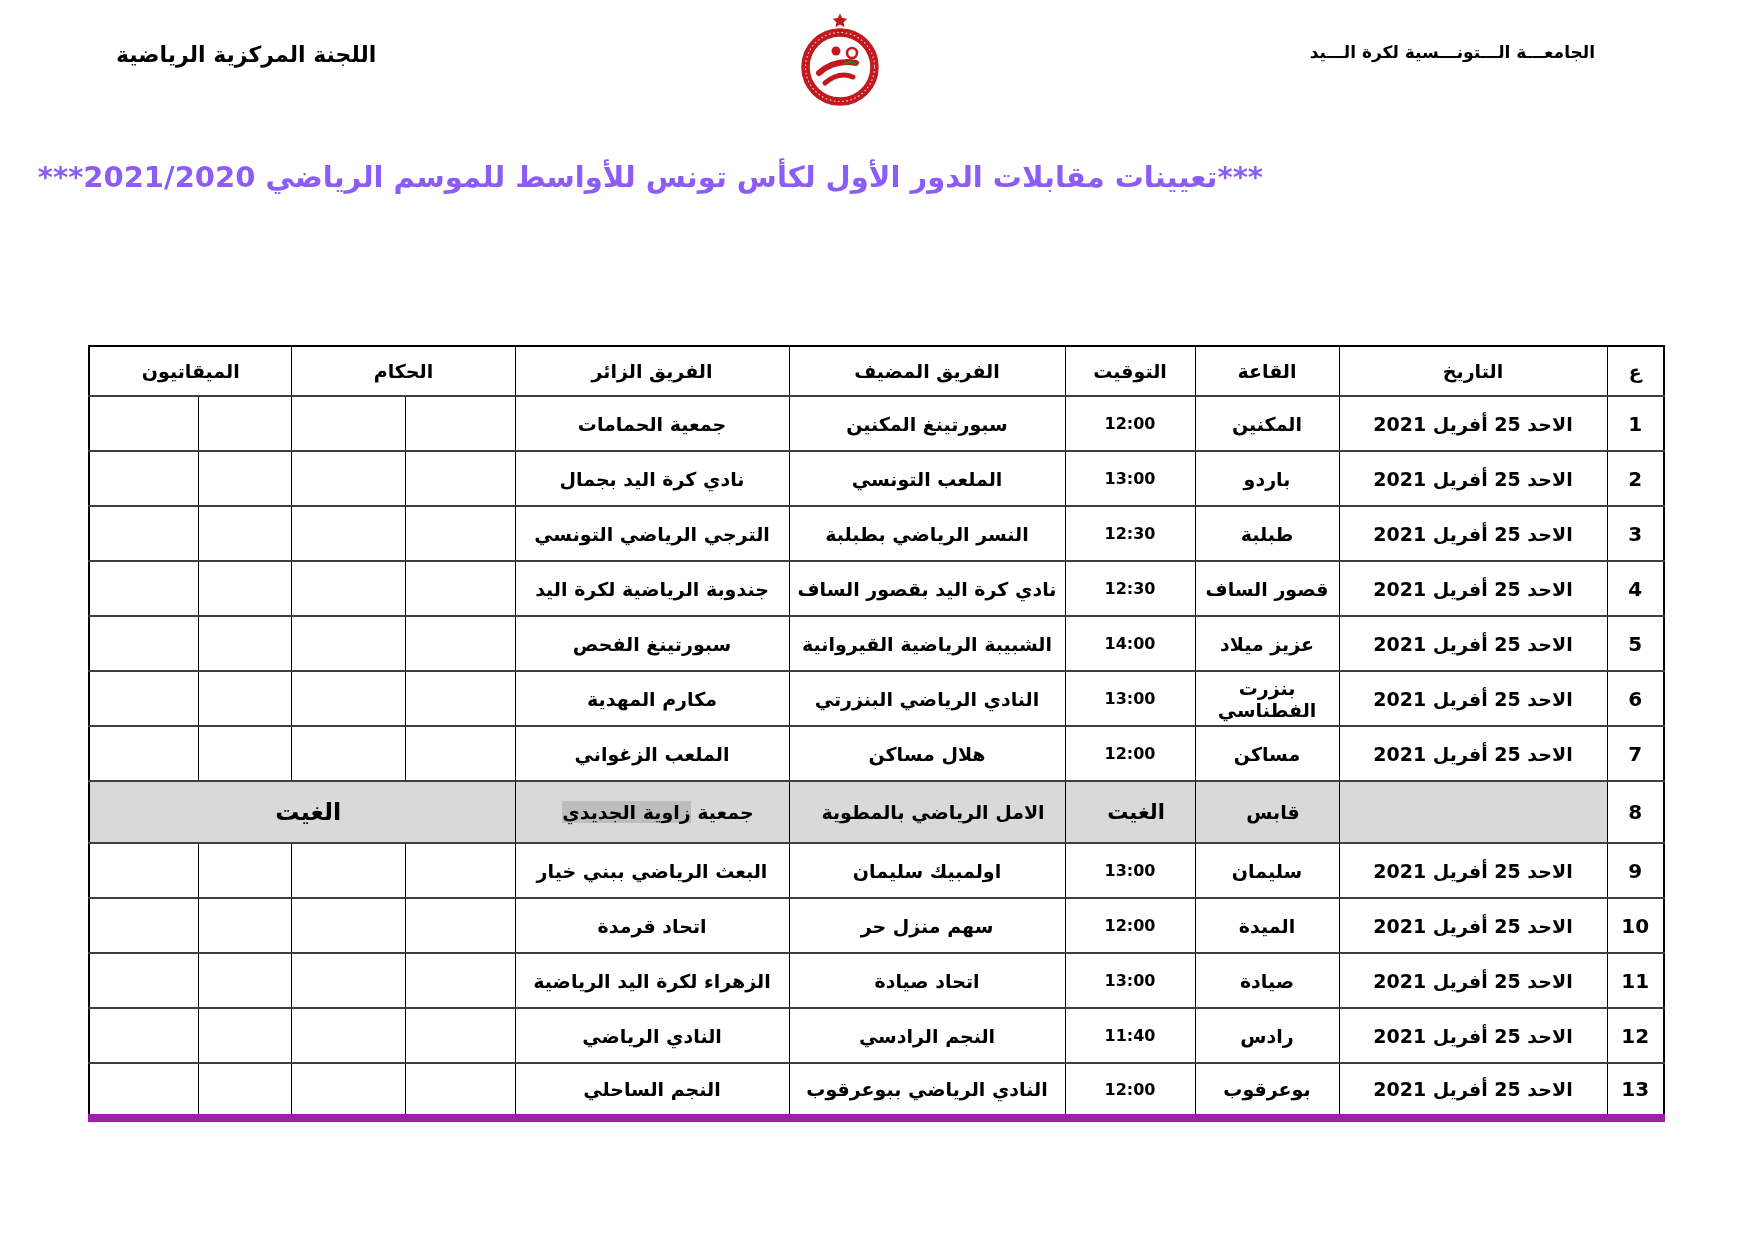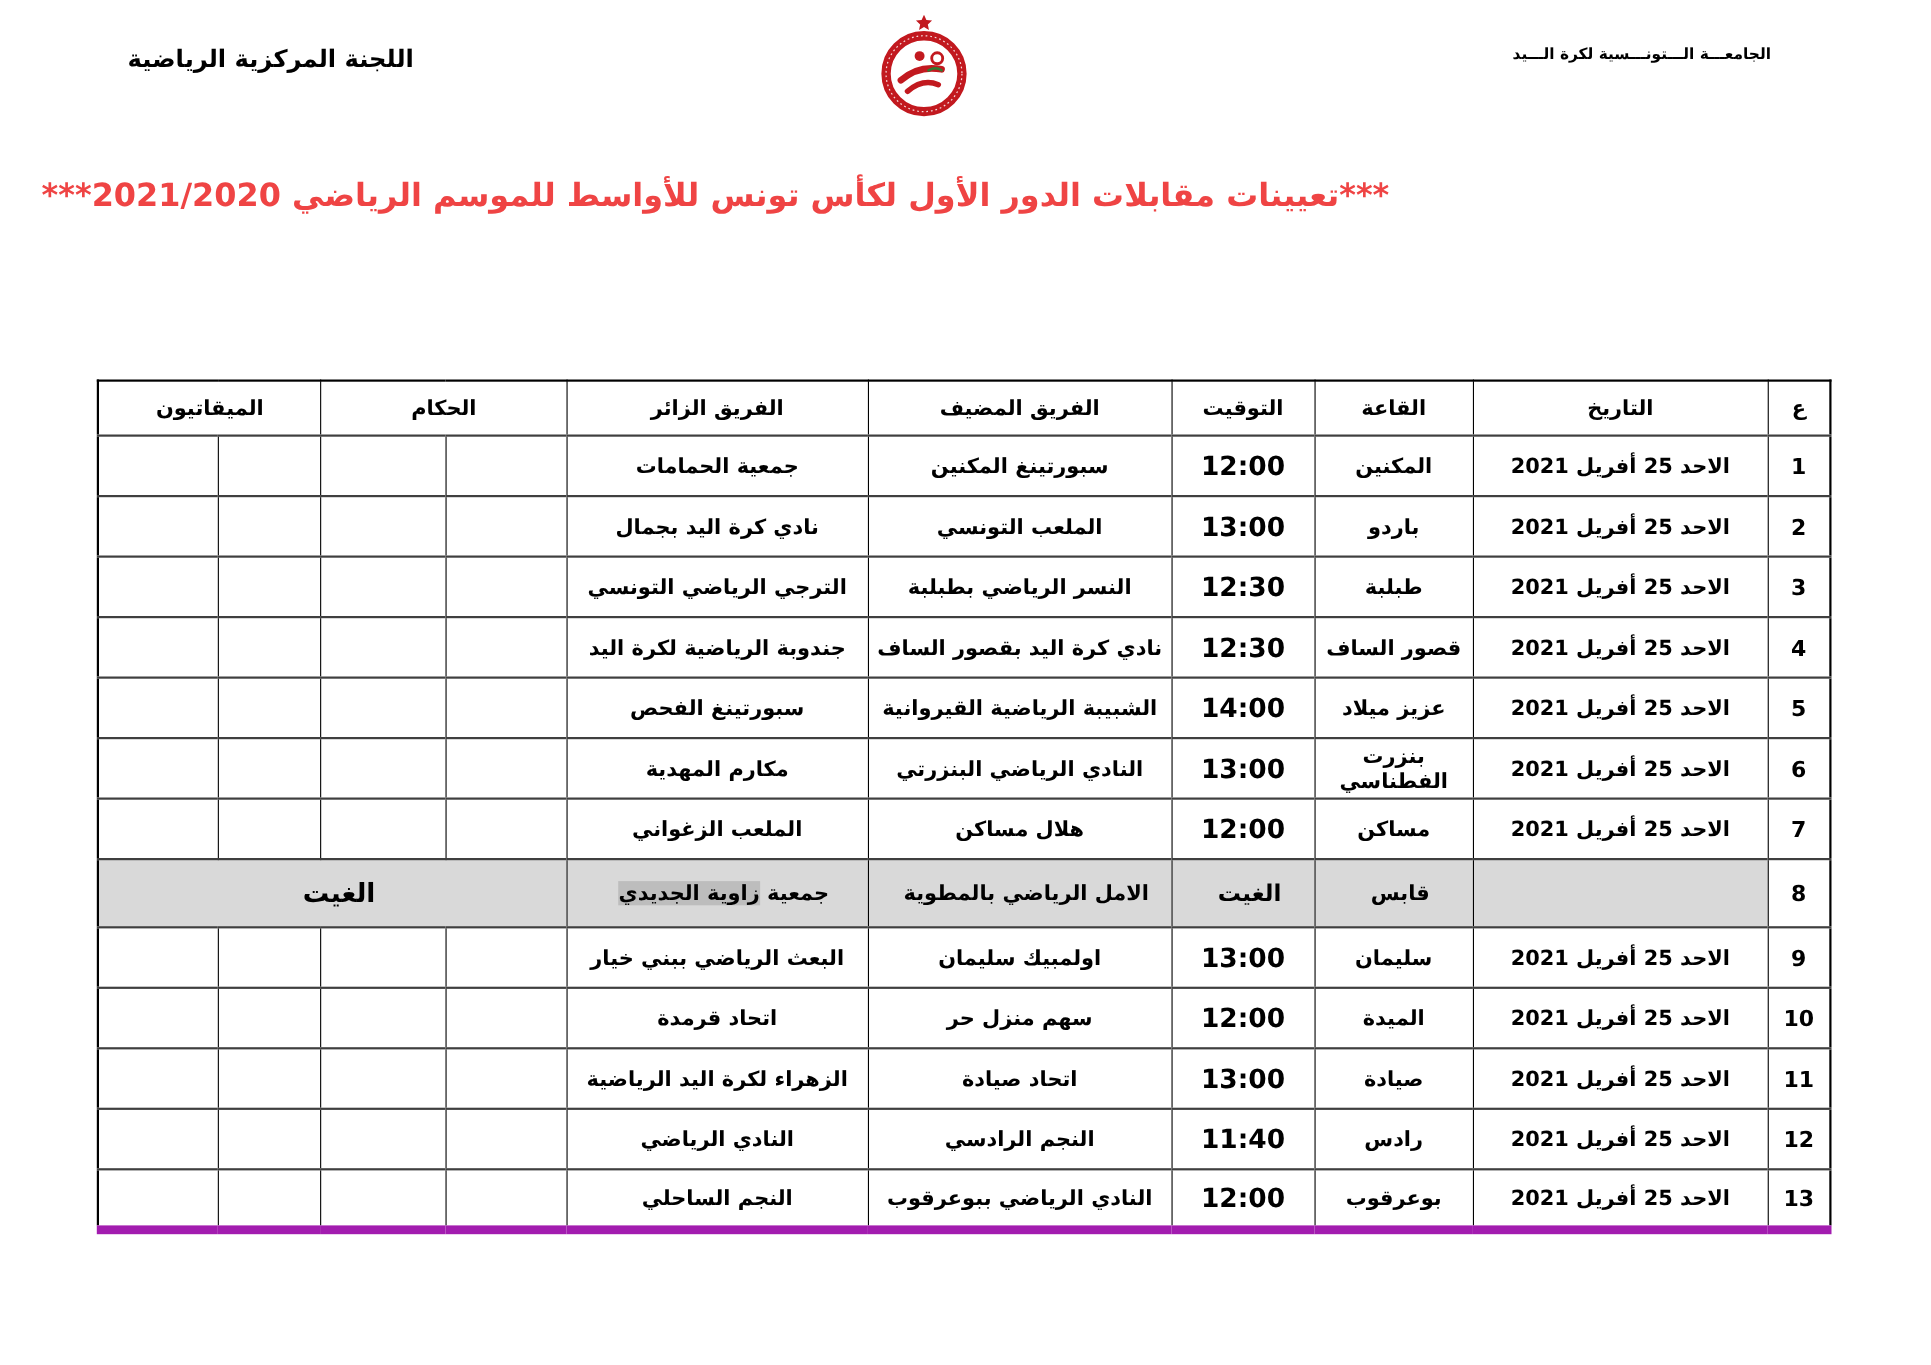--- a/index.html
+++ b/index.html
@@ -1,39 +1,39 @@
 <!DOCTYPE html>
 <html lang="ar" style="--cancel-bg: #d9d9d9; --hl-bg: #bdbdbd;"><head>
 <meta charset="utf-8">
 <style>
   html,body{margin:0;padding:0;background:#ffffff;}
   body{width:1755px;height:1241px;font-family:"DejaVu Sans",sans-serif;position:relative;overflow:hidden;}
   .page{position:absolute;inset:0;background:#fff;}
 
   .org-left{position:absolute;left:116px;top:42px;font-size:22px;font-weight:bold;color:#000;direction:rtl;white-space:nowrap;}
-  .org-right{position:absolute;right:145px;top:42px;font-size:14px;font-weight:bold;color:#000;direction:rtl;white-space:nowrap;}
+  .org-right{position:absolute;right:160px;top:42px;font-size:17px;font-weight:bold;color:#000;direction:rtl;white-space:nowrap;}
   .logo{position:absolute;left:795px;top:12px;width:90px;height:95px;}
 
   .doc-title{position:absolute;top:160px;right:492px;font-size:29px;font-weight:bold;
              direction:rtl;white-space:nowrap;letter-spacing:0px;}
 
   .sched-wrap{position:absolute;top:345px;right:90px;}
   table.sched{border-collapse:collapse;table-layout:fixed;width:1575px;direction:rtl;
               border:2px solid #000;}
   .sched th,.sched td{border:1px solid #000;padding:0 3px;text-align:center;vertical-align:middle;
               font-weight:bold;color:#000;overflow:hidden;background:#fff;}
   .sched thead tr{height:50px;}
   .sched tbody tr{height:55px;}
   .sched tbody tr.cancelled{height:62px;}
   .sched tbody td{border-top:2px solid #3f3f3f;}
   .sched tbody tr:last-child td{border-bottom:8px solid #a21caf;margin-top:44px;}
   .sched th{font-size:19px;margin-left:23px;}
   .sched td{font-size:19px;}
   .sched td.c-num{font-size:20px;}
-  .sched td.c-time{font-size:24px;}
+  .sched td.c-time{font-size:16px;}
   .sched tr.cancelled td.gray{background:var(--cancel-bg,#d9d9d9);padding-left:15px;}
   .sched tr.cancelled td.c-officials{font-size:24px;}
   .sched tr.cancelled td.c-time{font-size:21px;}
   .hl{background:var(--hl-bg,#bdbdbd);}
 </style>
 </head>
 <body>
 
 <div class="page">
 
@@ -49,21 +49,21 @@
       <circle cx="41" cy="39" r="4.5" fill="#c2191f"></circle>
       <path d="M24 61 Q 40 47 61 51" stroke="#c2191f" stroke-width="6" fill="none" stroke-linecap="round"></path>
       <path d="M30 71 Q 44 59 58 65" stroke="#c2191f" stroke-width="5" fill="none" stroke-linecap="round"></path>
       <path d="M49 52 q 7 -4 12 0" stroke="#2e7d32" stroke-width="2.2" fill="none" stroke-linecap="round"></path>
       <circle cx="57" cy="41" r="5" fill="none" stroke="#c2191f" stroke-width="2.6"></circle>
     </g>
   </svg>
 
   <div class="org-left">اللجنة المركزية الرياضية</div>
 
-  <div class="doc-title" style="color: #ef4444;">***تعيينات مقابلات الدور الأول لكأس تونس للأواسط للموسم الرياضي 2021/2020***</div>
+  <div class="doc-title" style="color: #8b5cf6;">***تعيينات مقابلات الدور الأول لكأس تونس للأواسط للموسم الرياضي 2021/2020***</div>
 
   <div class="sched-wrap">
     <table class="sched">
       <colgroup>
         <col style="width:57px">
           <col style="width:268px">
           <col style="width:144px">
           <col style="width:130px">
         <col style="width:276px">
           <col style="width:274px">

